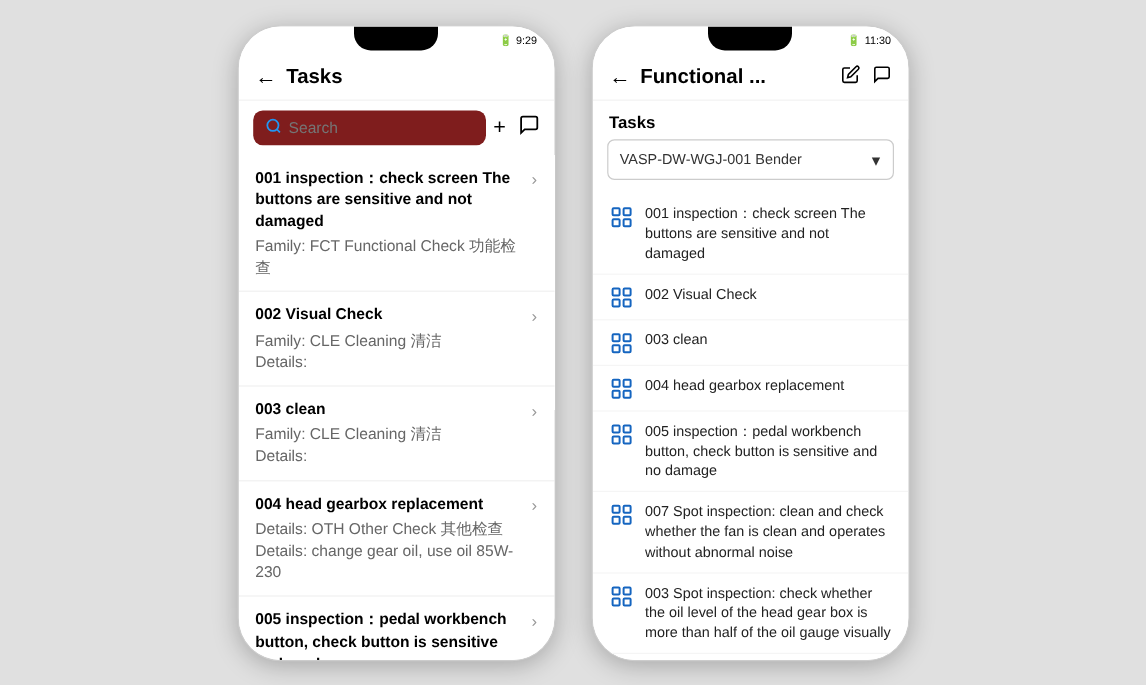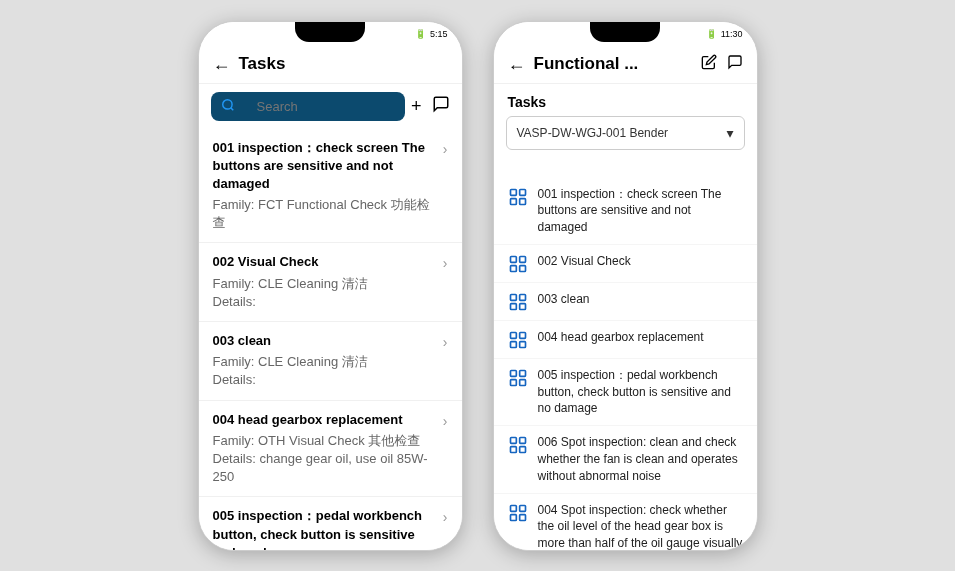--- a/index.html
+++ b/index.html
@@ -90,26 +90,26 @@
     .search-bar {
       padding: 8px 12px;
       background: #fff;
       display: flex;
       align-items: center;
       gap: 6px;
       flex-shrink: 0;
     }
     .search-input-wrapper {
       flex: 1;
-      background: #0c4a6e;
+      background: #7f1d1d;
       border-radius: 8px;
       display: flex;
       align-items: center;
       padding: 6px 10px;
-      gap: 22px;
+      gap: 6px;
     }
     .search-icon-svg {
       color: #2196F3;
       font-size: 14px;
     }
     .search-input {
       background: transparent;
       border: none;
       outline: none;
       font-size: 13px;
@@ -165,21 +165,21 @@
     
     .section-label {
       padding: 10px 14px 6px;
       font-size: 14px;
       font-weight: 600;
       color: #000;
       background: #fff;
       flex-shrink: 0;
     }
     .dropdown-bar {
-      margin: 0 12px 24px;
+      margin: 0 12px 8px;
       border: 1px solid #ccc;
       border-radius: 6px;
       padding: 8px 10px;
       display: flex;
       align-items: center;
       justify-content: space-between;
       flex-shrink: 0;
     }
     .dropdown-label {
       font-size: 12px;
@@ -221,21 +221,21 @@
 </head>
 <body>
 
 <div class="phones-container">
 
   <div class="phone">
     <div class="notch"></div>
     <div class="phone-status-bar">
       <div class="status-icons">
         <span>🔋</span>
-        <span>5:15</span>
+        <span>9:29</span>
       </div>
     </div>
     <div class="phone-header">
       <span class="back-arrow">←</span>
       <span class="header-title">Tasks</span>
     </div>
     <div class="search-bar">
       <div class="search-input-wrapper">
         <span class="search-icon-svg">
           <svg width="14" height="14" viewBox="0 0 24 24" fill="none" stroke="#2196F3" stroke-width="2.5">
@@ -275,22 +275,22 @@
     <div class="task-content">
       <div class="task-title">003 clean</div>
       <div class="task-meta">Family: CLE Cleaning 清洁</div>
       <div class="task-meta">Details:</div>
     </div>
     <span class="task-chevron">›</span>
   </div>
         <div class="task-item">
     <div class="task-content">
       <div class="task-title">004 head gearbox replacement</div>
-      <div class="task-meta">Family: OTH Visual Check 其他检查</div>
-      <div class="task-meta">Details: change gear oil, use oil 85W-250</div>
+      <div class="task-meta">Details: OTH Other Check 其他检查</div>
+      <div class="task-meta">Details: change gear oil, use oil 85W-230</div>
     </div>
     <span class="task-chevron">›</span>
   </div>
         <div class="task-item">
     <div class="task-content">
       <div class="task-title">005 inspection：pedal workbench button, check button is sensitive and no damage</div>
       <div class="task-meta">Family: FCT Functional Check 功能检查</div>
 
     </div>
     <span class="task-chevron">›</span>
@@ -387,29 +387,29 @@
   </div>
         <div class="check-item">
     <div class="check-icon">
       <svg viewBox="0 0 24 24" fill="none" stroke="#1565C0" stroke-width="2">
         <rect x="3" y="3" width="7" height="7" rx="1"></rect>
         <rect x="14" y="3" width="7" height="7" rx="1" fill="none"></rect>
         <rect x="3" y="14" width="7" height="7" rx="1" fill="none"></rect>
         <rect x="14" y="14" width="7" height="7" rx="1" fill="none"></rect>
       </svg>
     </div>
-    <span class="check-text">006 Spot inspection: clean and check whether the fan is clean and operates without abnormal noise</span>
-  </div>
-        <div class="check-item">
-    <div class="check-icon">
-      <svg viewBox="0 0 24 24" fill="none" stroke="#1565C0" stroke-width="2">
-        <rect x="3" y="3" width="7" height="7" rx="1"></rect>
-        <rect x="14" y="3" width="7" height="7" rx="1" fill="none"></rect>
-        <rect x="3" y="14" width="7" height="7" rx="1" fill="none"></rect>
-        <rect x="14" y="14" width="7" height="7" rx="1" fill="none"></rect>
-      </svg>
-    </div>
-    <span class="check-text">004 Spot inspection: check whether the oil level of the head gear box is more than half of the oil gauge visually</span>
+    <span class="check-text">007 Spot inspection: clean and check whether the fan is clean and operates without abnormal noise</span>
+  </div>
+        <div class="check-item">
+    <div class="check-icon">
+      <svg viewBox="0 0 24 24" fill="none" stroke="#1565C0" stroke-width="2">
+        <rect x="3" y="3" width="7" height="7" rx="1"></rect>
+        <rect x="14" y="3" width="7" height="7" rx="1" fill="none"></rect>
+        <rect x="3" y="14" width="7" height="7" rx="1" fill="none"></rect>
+        <rect x="14" y="14" width="7" height="7" rx="1" fill="none"></rect>
+      </svg>
+    </div>
+    <span class="check-text">003 Spot inspection: check whether the oil level of the head gear box is more than half of the oil gauge visually</span>
   </div>
       </div>
   </div>
 
 </div>
 
 </body></html>

